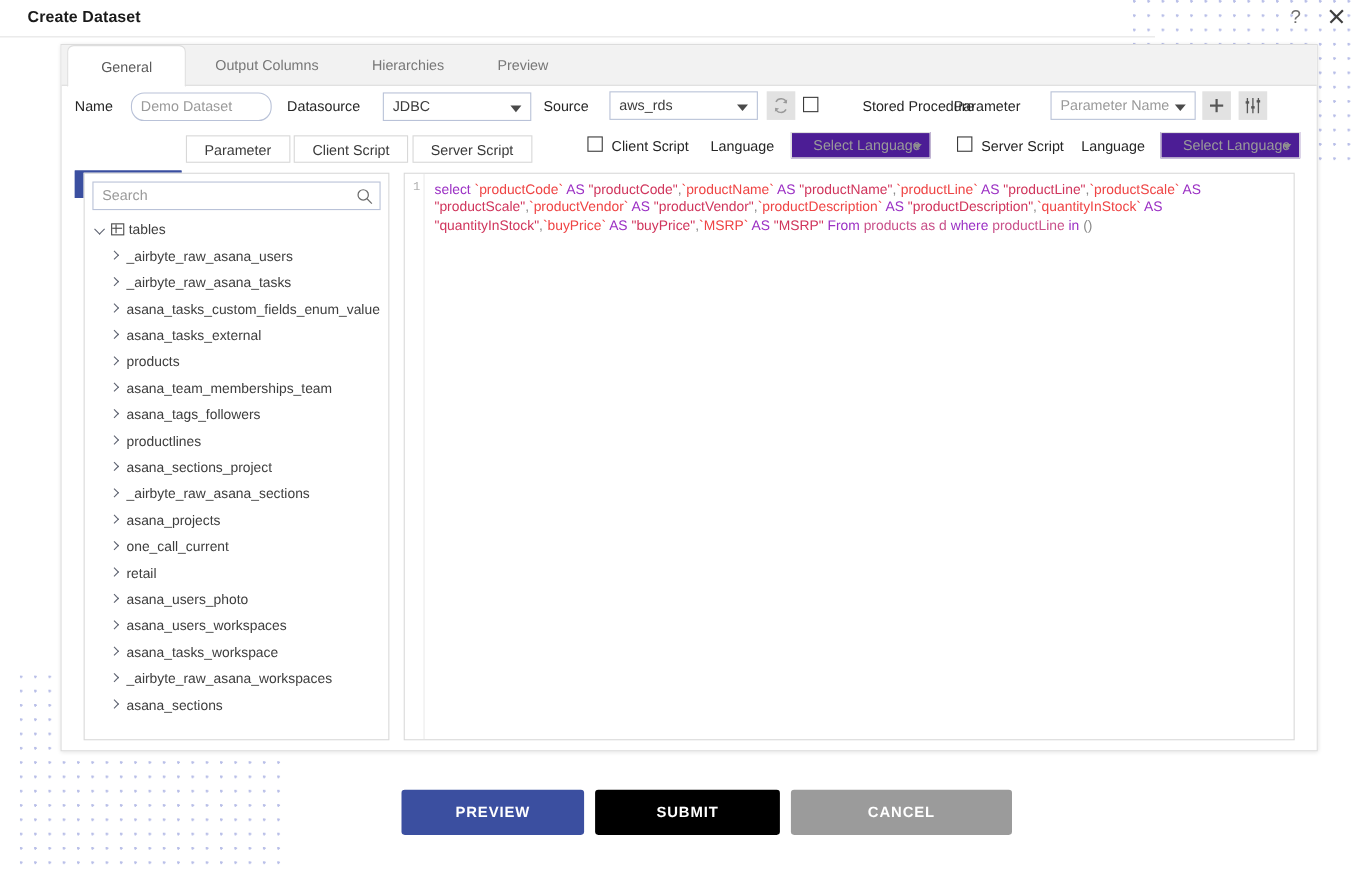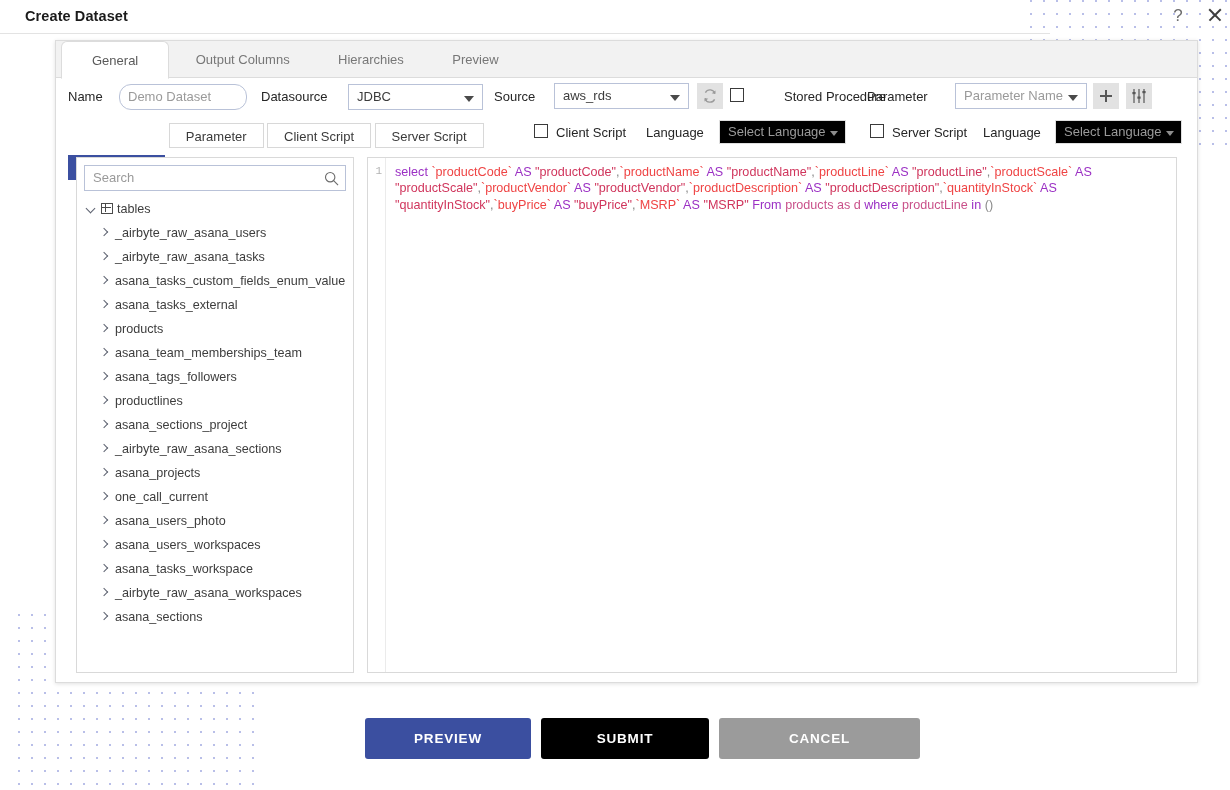--- a/index.html
+++ b/index.html
@@ -108,23 +108,23 @@
   .tselect .caret, .inline-caret {
     position: absolute; right: 8px; top: 11px;
     width: 0; height: 0;
     border-left: 5px solid transparent;
     border-right: 5px solid transparent;
     border-top: 6px solid #4a4a4a;
   }
   .ghost-select {
     position: absolute;
     border: 1px solid #dfdfdf;
-    background: #000000;
+    background: #4c1d95;
     font-size: 13px; color: #9a9a9a;
-    padding: 0 8px; height: 24px; line-height: 22px;
+    padding: 0 8px; height: 24px; line-height: 22px; text-align: right;
   }
   .ghost-select .caret {
     position: absolute; right: 7px; top: 10px;
     width: 0; height: 0;
     border-left: 4.5px solid transparent;
     border-right: 4.5px solid transparent;
     border-top: 5.5px solid #8d8d8d;
   }
   .sq-btn {
     position: absolute;
@@ -398,20 +398,21 @@
           <div class="tree-node"><span class="chev-r"></span><span>asana_tasks_custom_fields_enum_value</span></div>
           <div class="tree-node"><span class="chev-r"></span><span>asana_tasks_external</span></div>
           <div class="tree-node"><span class="chev-r"></span><span>products</span></div>
           <div class="tree-node"><span class="chev-r"></span><span>asana_team_memberships_team</span></div>
           <div class="tree-node"><span class="chev-r"></span><span>asana_tags_followers</span></div>
           <div class="tree-node"><span class="chev-r"></span><span>productlines</span></div>
           <div class="tree-node"><span class="chev-r"></span><span>asana_sections_project</span></div>
           <div class="tree-node"><span class="chev-r"></span><span>_airbyte_raw_asana_sections</span></div>
           <div class="tree-node"><span class="chev-r"></span><span>asana_projects</span></div>
           <div class="tree-node"><span class="chev-r"></span><span>one_call_current</span></div>
+          <div class="tree-node"><span class="chev-r"></span><span>retail</span></div>
           <div class="tree-node"><span class="chev-r"></span><span>asana_users_photo</span></div>
           <div class="tree-node"><span class="chev-r"></span><span>asana_users_workspaces</span></div>
           <div class="tree-node"><span class="chev-r"></span><span>asana_tasks_workspace</span></div>
           <div class="tree-node"><span class="chev-r"></span><span>_airbyte_raw_asana_workspaces</span></div>
           <div class="tree-node"><span class="chev-r"></span><span>asana_sections</span></div>
         </div>
     </div>
   </div>
 
   <div id="right-pane">

